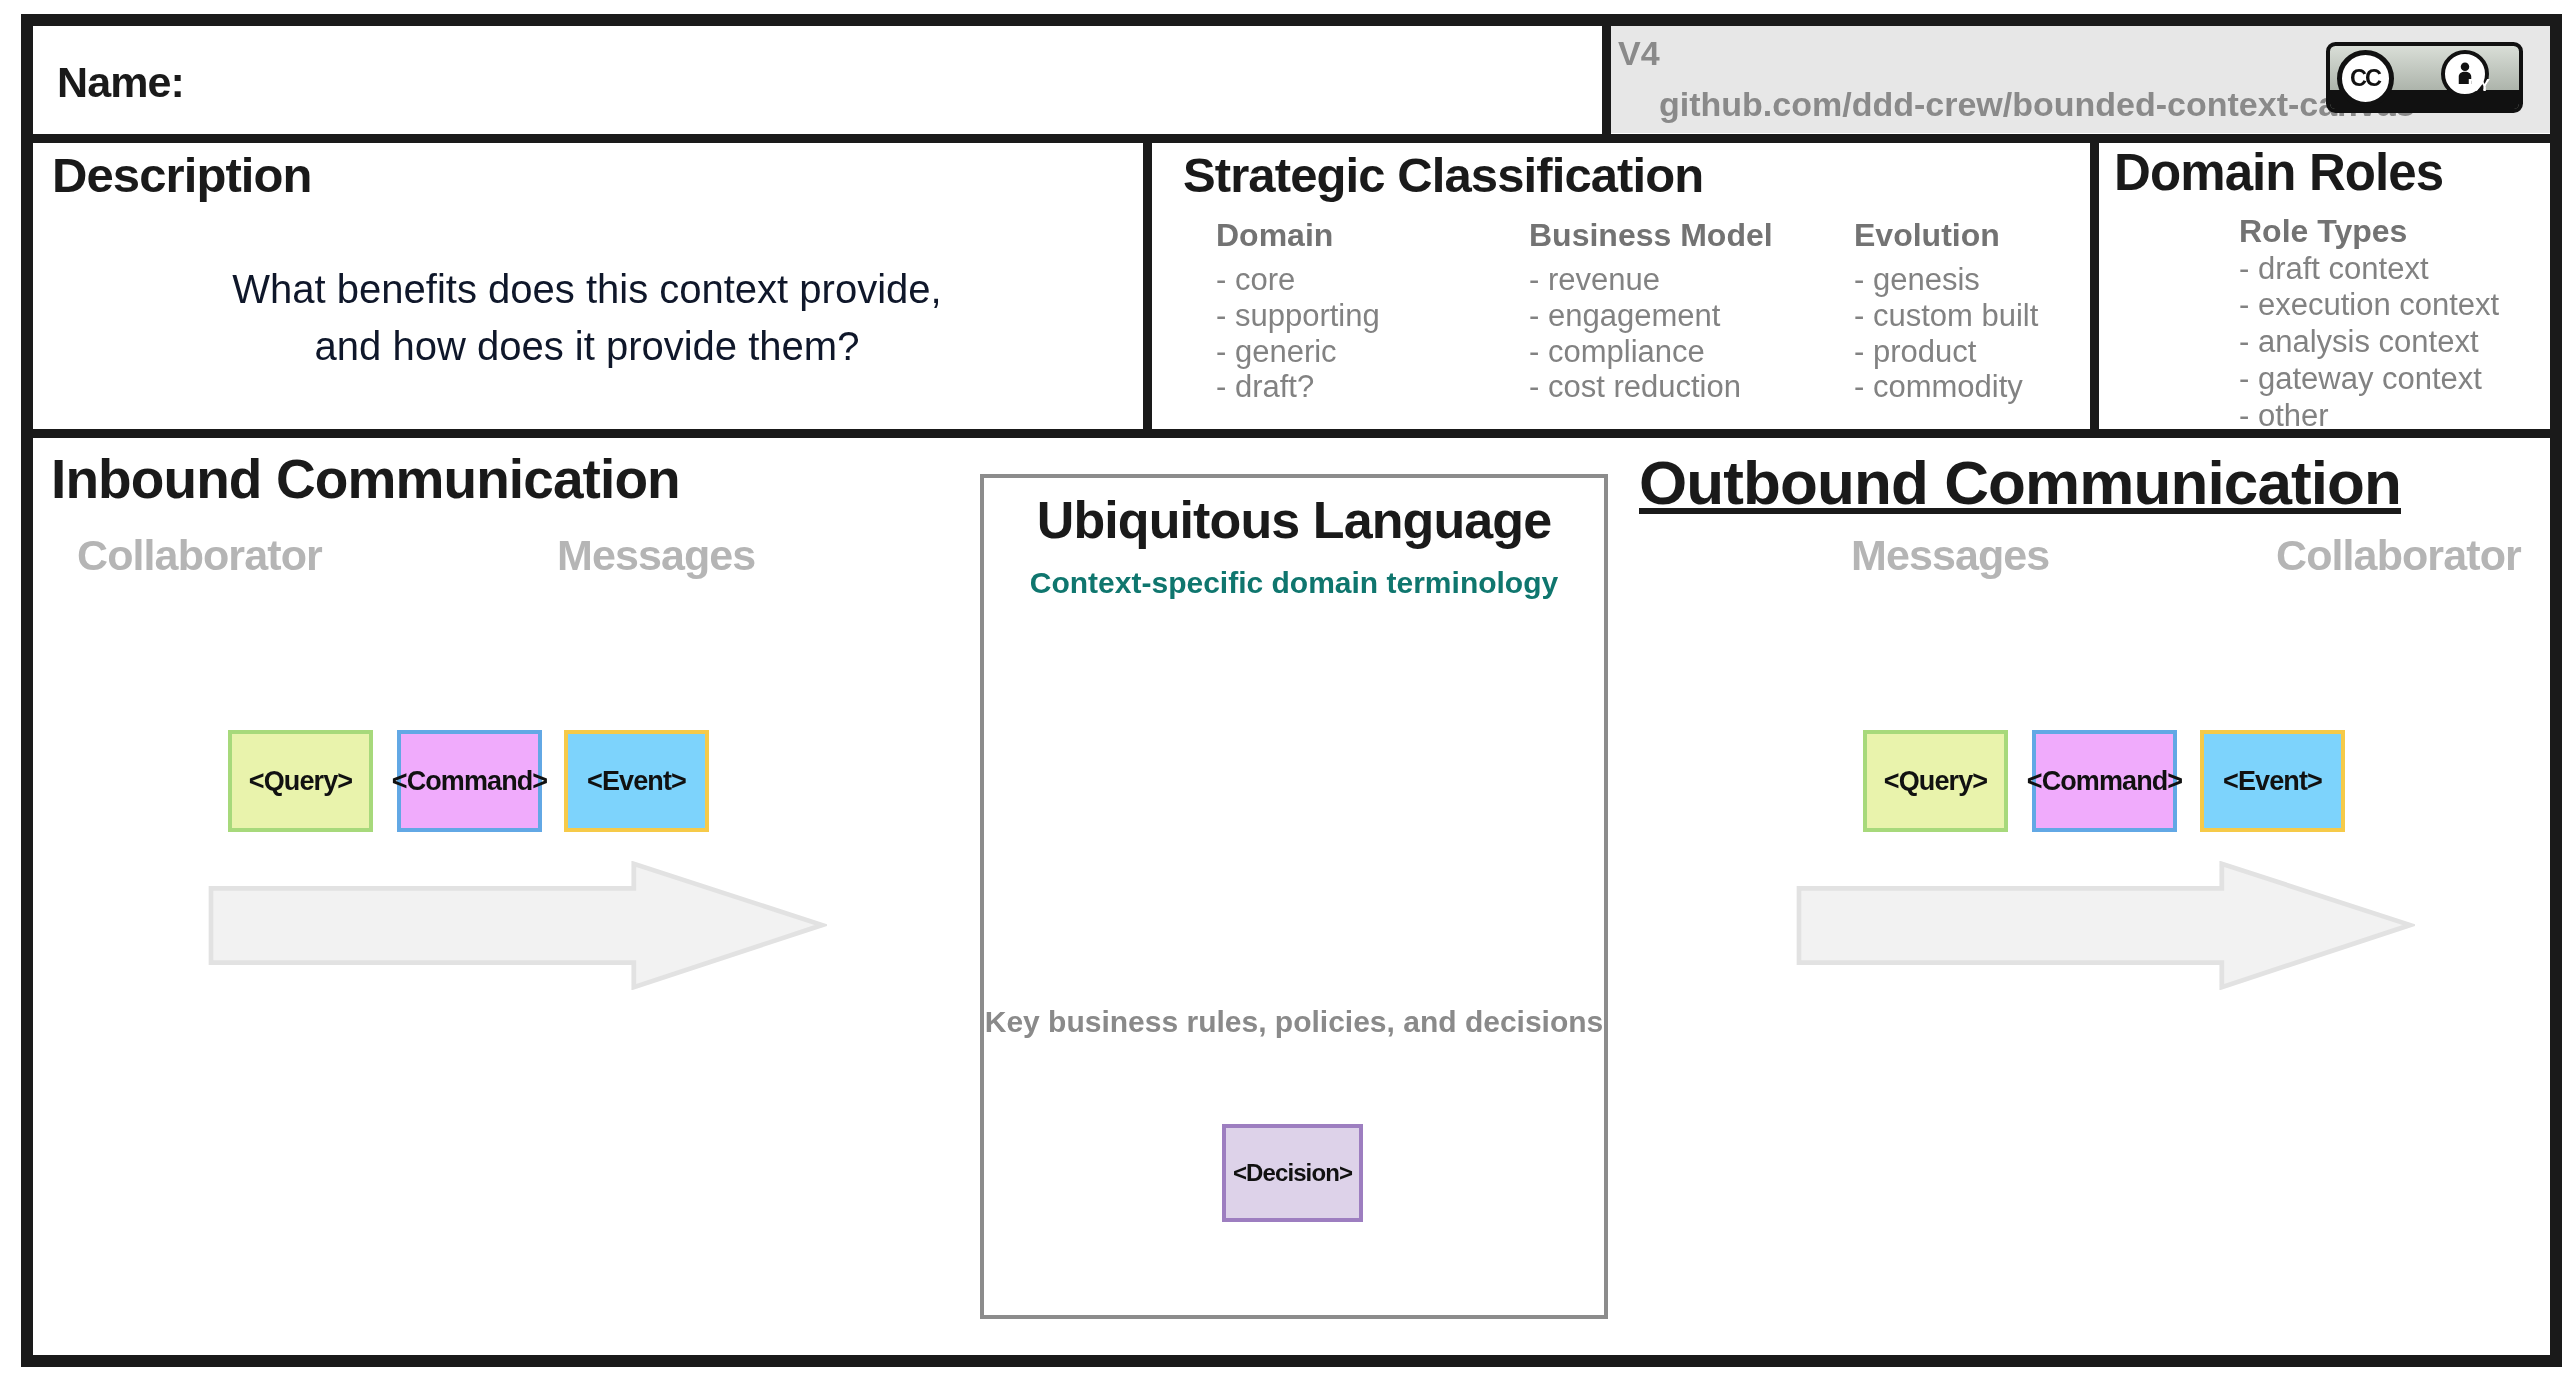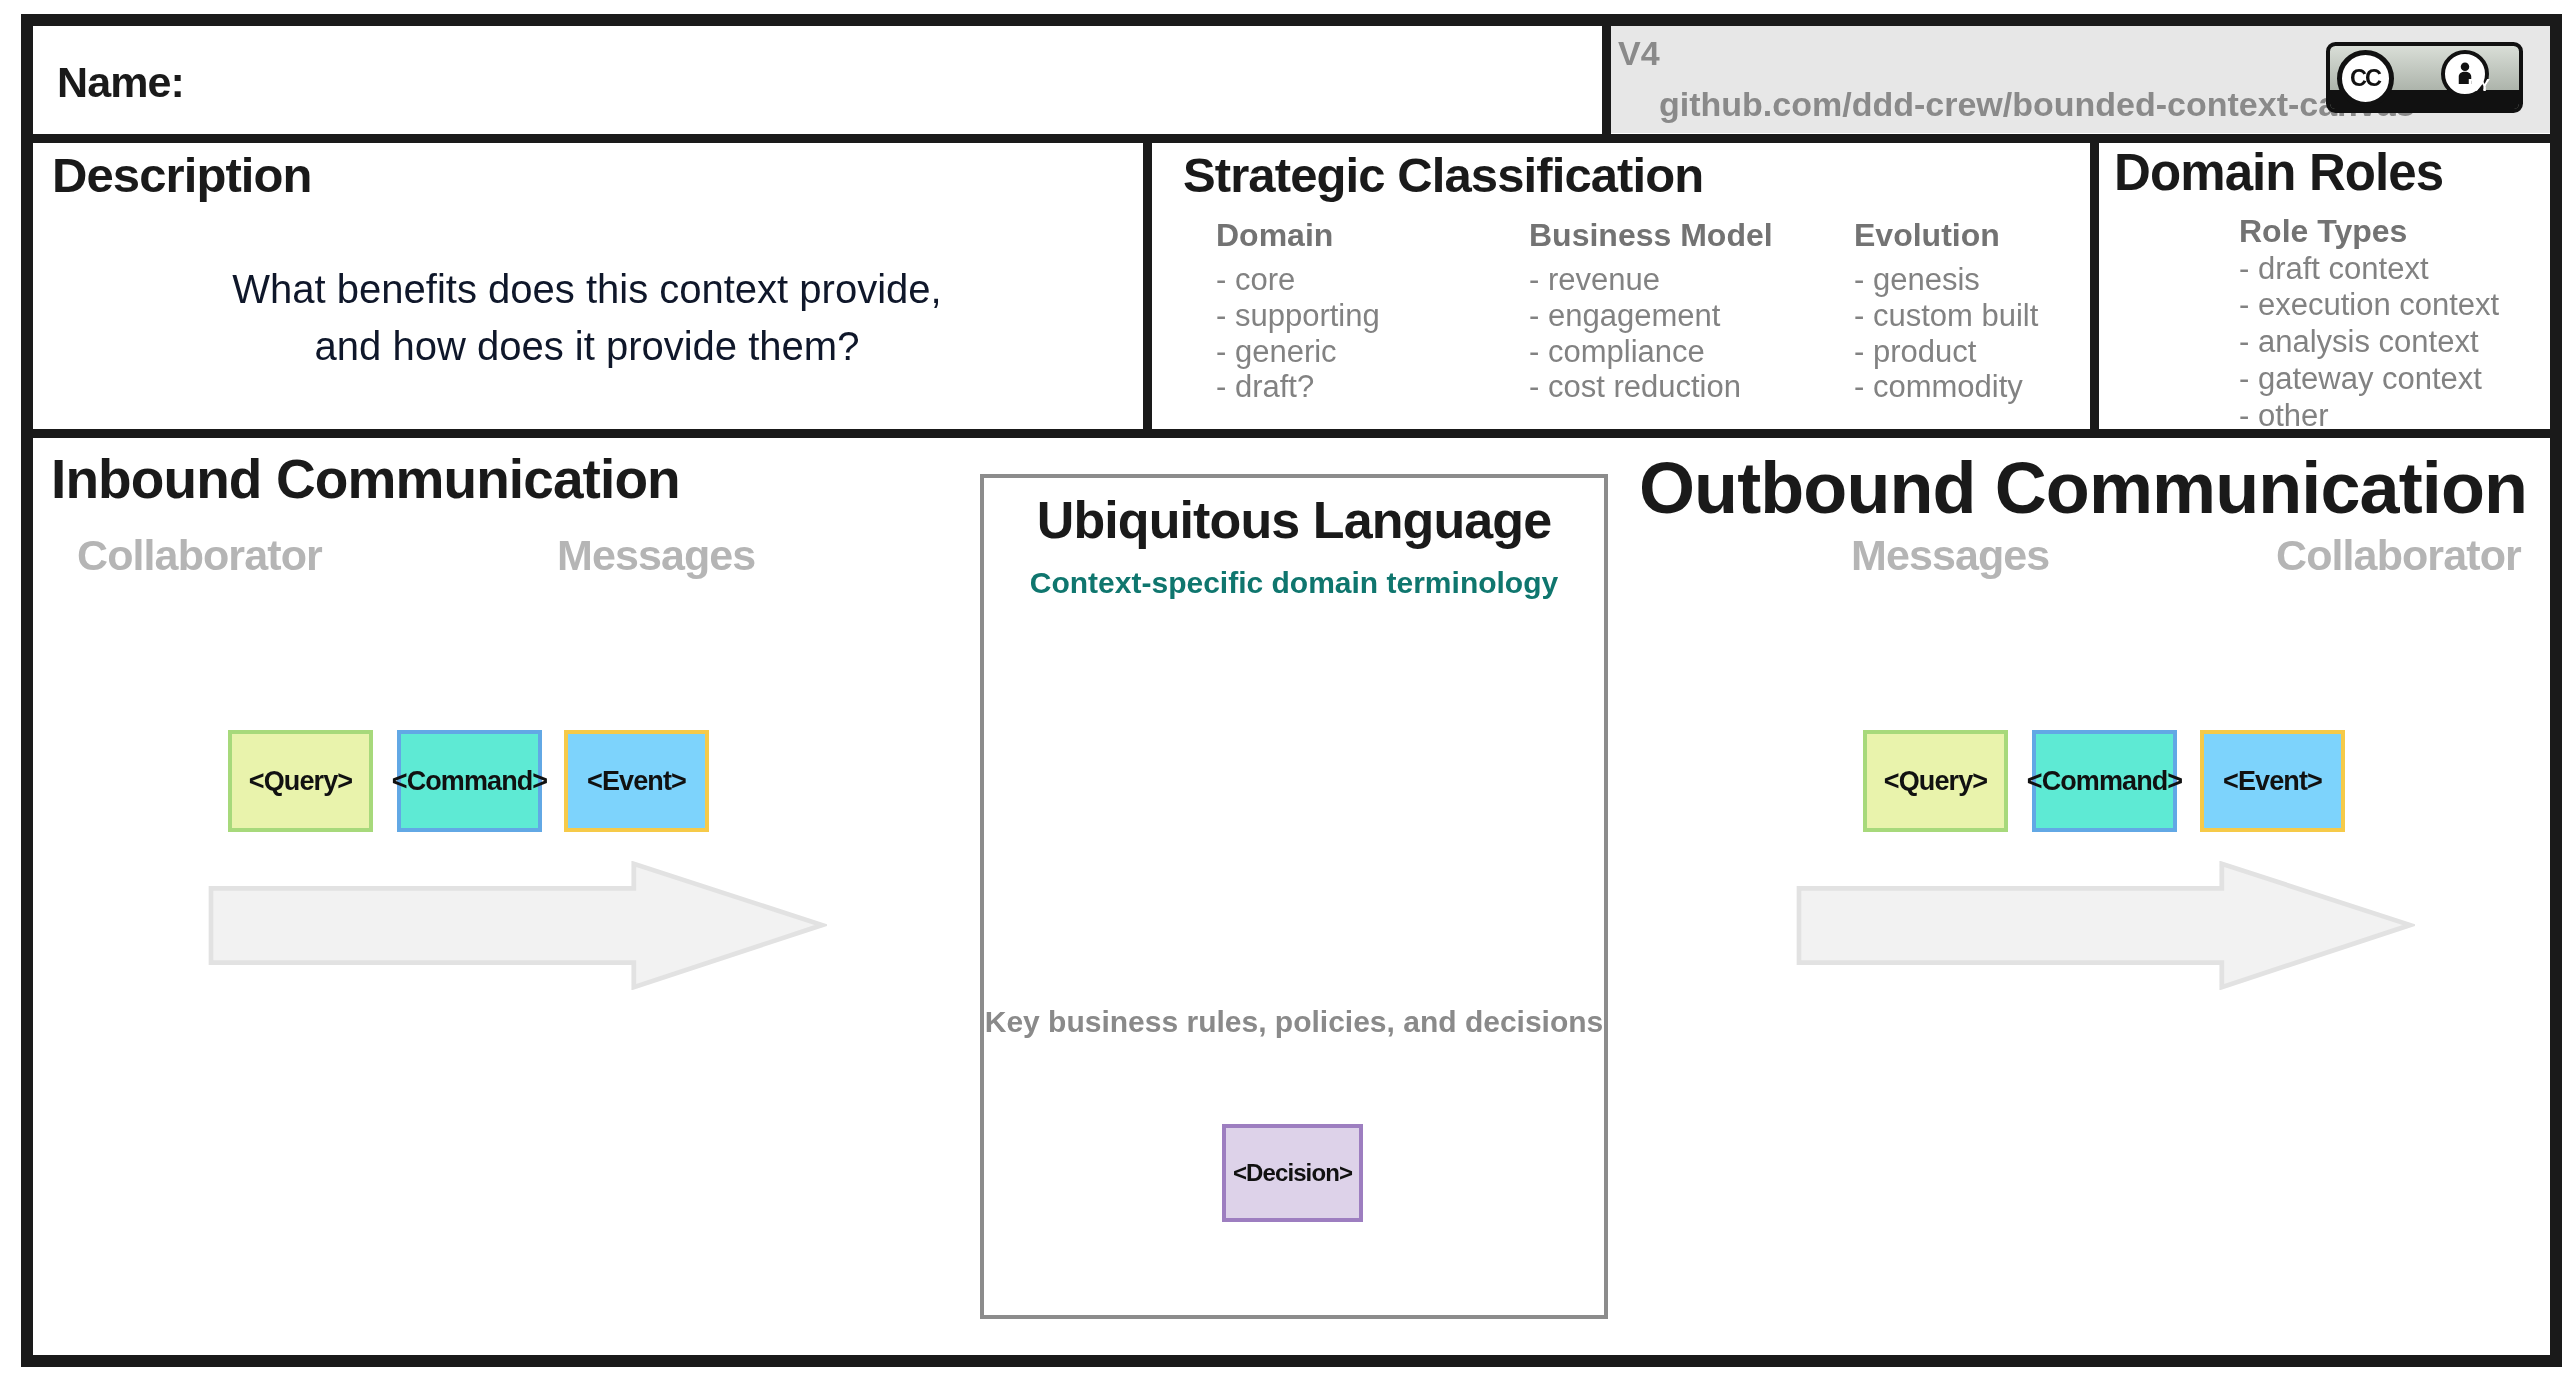--- a/index.html
+++ b/index.html
@@ -30,40 +30,40 @@
   #person-circle svg{width:30px;height:30px;fill:#111;}
   #by-label{position:absolute;left:111px;bottom:14px;width:49px;text-align:right;
             color:#fff;font-size:16px;font-weight:bold;}
 
   
   .big-title{font-weight:bold;letter-spacing:-0.9px;color:#1a1a1a;}
   #description-title{left:52px;top:147px;font-size:49px;}
   #strategic-title{left:1183px;top:147px;font-size:49px;}
   #domain-roles-title{left:2114px;top:143px;font-size:51px;}
   #inbound-title{left:51px;top:447px;font-size:55px;}
-  #outbound-title{left:1639px;top:447px;font-size:72px;}
+  #outbound-title{left:1639px;top:447px;font-size:62px;text-decoration:underline;}
 
   
   .placeholder-line{left:31px;width:1112px;text-align:center;font-size:40px;color:#0f172a;}
 
   
   .col-header{font-size:32px;font-weight:bold;color:#737373;}
   .col-item{font-size:31px;color:#828282;}
   
   #role-types-label{left:2239px;top:213px;}
 
   
   .lane-label{top:531px;font-size:43px;font-weight:bold;color:#b5b5b5;letter-spacing:-0.9px;}
 
   
   .card{position:absolute;top:730px;width:145px;height:102px;box-sizing:border-box;
         display:flex;align-items:center;justify-content:center;
         font-weight:bold;font-size:27px;color:#111;letter-spacing:-0.9px;}
   .card.query{background:#e9f3ac;border:4.7px solid #a7d97b;}
-  .card.command{background:#5eead4;border:4.7px solid #62a8e5;}
+  .card.command{background:#f0abfc;border:4.7px solid #62a8e5;}
   .card.event{background:#7dd3fc;border:4.7px solid #f6ca49;}
 
   
   .flow-arrow{top:861px;width:619px;height:129px;}
 
   
   #middle-box{left:980px;top:474px;width:628px;height:845px;border:4.7px solid #8c8c8c;box-sizing:border-box;background:#fff;}
   .mid-center{left:980px;width:628px;text-align:center;}
   #ul-title{top:490px;font-size:52px;}
   #ul-subtitle{top:566px;font-size:30px;font-weight:bold;color:#0f766e;}

